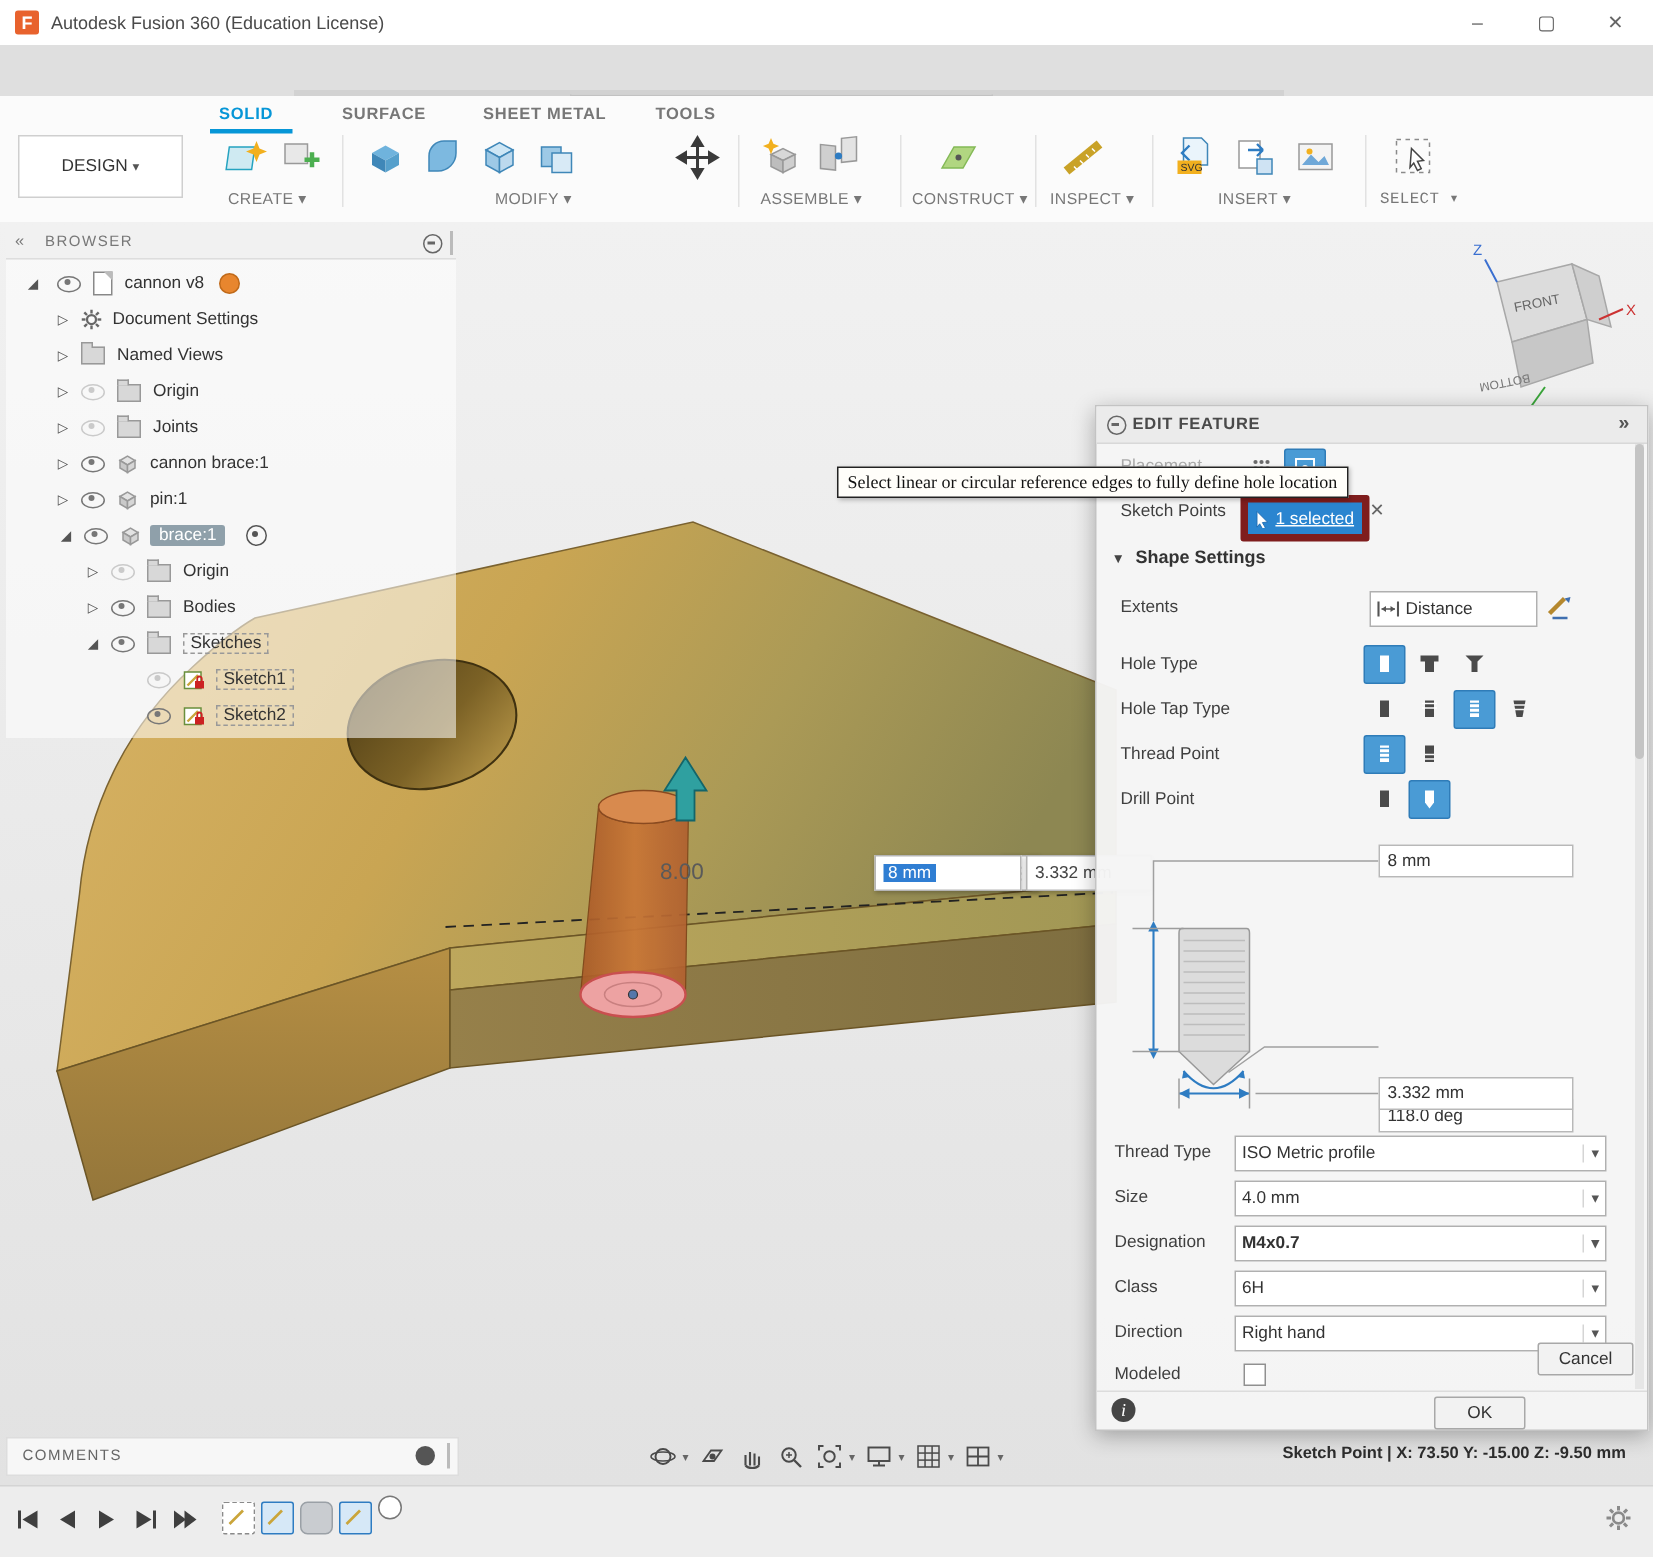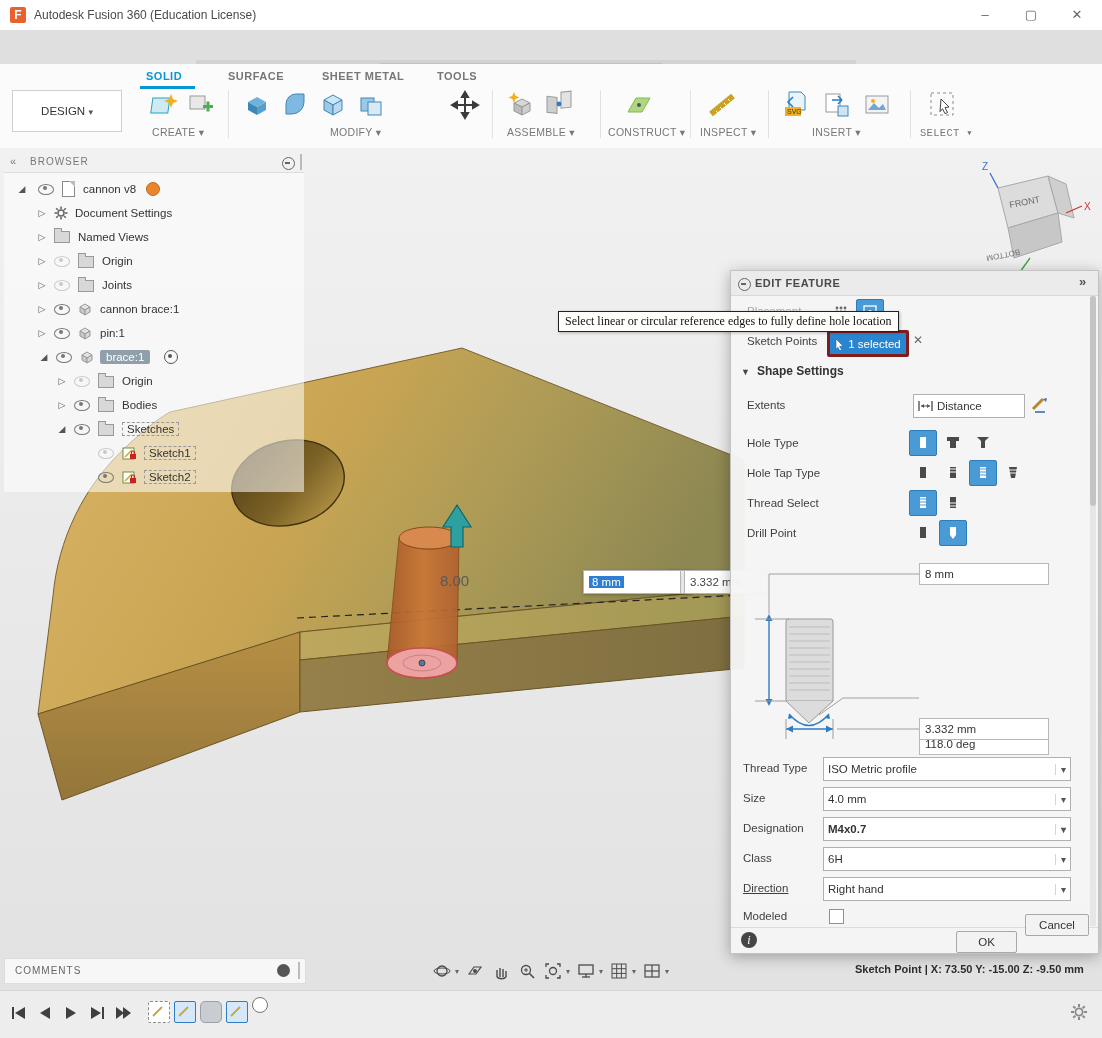--- a/index.html
+++ b/index.html
@@ -571,21 +571,21 @@
         </svg>
     </div>
     <div class="ibtn sel" style="left:125px;top:28px;">
       <svg width="14" height="14">
           <rect x="1" y="1" width="12" height="12" fill="none" stroke="#fff" stroke-width="1.3"></rect>
           <circle cx="7" cy="7" r="2" fill="#fff"></circle>
         </svg>
     </div>
 
     <span class="abs dlg-label" style="left:16px;top:64px;">Sketch Points</span>
-    <div class="abs" style="left:96px;top:59px;width:76px;height:21px;background:#2a85d0;border:3px solid #7f1d1d;border-radius:2px;color:#fff;font-size:11.5px;display:flex;align-items:center;justify-content:center;gap:4px;">
+    <div class="abs" style="left:96px;top:59px;width:76px;height:21px;background:#2a85d0;border:5px solid #7f1d1d;border-radius:2px;color:#fff;font-size:11.5px;display:flex;align-items:center;justify-content:center;gap:4px;text-decoration:underline;">
       <svg width="9" height="12">
           <path d="M1 1 l7 7 -3.4 0.4 2 3.4 -1.8 1 -2 -3.6 -1.8 2.2 z" fill="#fff" stroke="#1d6bb0" stroke-width="0.6"></path>
         </svg>
       <span>1 selected</span>
     </div>
     <span class="abs" style="left:182px;top:62px;font-size:12px;color:#666;">✕</span>
 
     <span class="abs" style="left:10px;top:96px;font-size:9px;color:#444;">▼</span>
     <span class="abs" style="left:26px;top:93px;font-size:12px;font-weight:bold;color:#333;">Shape Settings</span>
 
@@ -651,21 +651,21 @@
     <div class="ibtn" style="left:268px;top:189px;">
       <svg width="16" height="16">
           <path d="M4 2 h8 l-2 11 h-4 z" fill="currentColor"></path>
           <g stroke="#f5f5f5" stroke-width="1">
             <line x1="4" y1="5" x2="12" y2="5"></line>
             <line x1="4.5" y1="8" x2="11.5" y2="8"></line>
           </g>
         </svg>
     </div>
 
-    <span class="abs dlg-label" style="left:16px;top:226px;">Thread Select</span>
+    <span class="abs dlg-label" style="left:16px;top:226px;">Thread Point</span>
     <div class="ibtn sel" style="left:178px;top:219px;">
       <svg width="16" height="16">
           <path d="M5 2 h6 v11 h-6 z" fill="currentColor"></path>
           <g stroke="#4a9bd5" stroke-width="1">
             <line x1="4" y1="4" x2="12" y2="4"></line>
             <line x1="4" y1="7" x2="12" y2="7"></line>
             <line x1="4" y1="10" x2="12" y2="10"></line>
           </g>
         </svg>
     </div>
@@ -752,32 +752,32 @@
     <span class="abs dlg-label" style="left:12px;top:551px;">Designation</span>
     <div class="combo" style="left:92px;top:546px;width:238px;font-weight:bold;">
       <span>M4x0.7</span>
       <span class="caret">▾</span>
     </div>
     <span class="abs dlg-label" style="left:12px;top:581px;">Class</span>
     <div class="combo" style="left:92px;top:576px;width:238px;">
       <span>6H</span>
       <span class="caret">▾</span>
     </div>
-    <span class="abs dlg-label" style="left:12px;top:611px;text-decoration:underline;">Direction</span>
+    <span class="abs dlg-label" style="left:12px;top:611px;">Direction</span>
     <div class="combo" style="left:92px;top:606px;width:238px;">
       <span>Right hand</span>
       <span class="caret">▾</span>
     </div>
     <span class="abs dlg-label" style="left:12px;top:639px;">Modeled</span>
     <div class="checkbox" style="left:98px;top:638px;"></div>
 
     <div class="abs" style="left:0;top:656px;width:367px;height:1px;background:#dcdcdc;"></div>
     <div class="info-ic" style="left:10px;top:661px;">i</div>
     <div class="btn" style="left:225px;top:660px;width:59px;">OK</div>
-    <div class="btn" style="left:294px;top:643px;width:62px;">Cancel</div>
+    <div class="btn" style="left:294px;top:624px;width:62px;">Cancel</div>
 
     <div class="scroll-track" style="left:359px;top:25px;height:630px;">
       <div class="scroll-thumb" style="left:0;top:0;height:210px;"></div>
     </div>
   </div>
 
   <div class="abs comments">
     <span class="abs" style="left:10px;top:6px;">COMMENTS</span>
     <span class="abs" style="left:272px;top:5px;width:13px;height:13px;border-radius:50%;background:#555;"></span>
     <span class="abs" style="left:293px;top:3px;width:2px;height:17px;background:#bbb;"></span>

